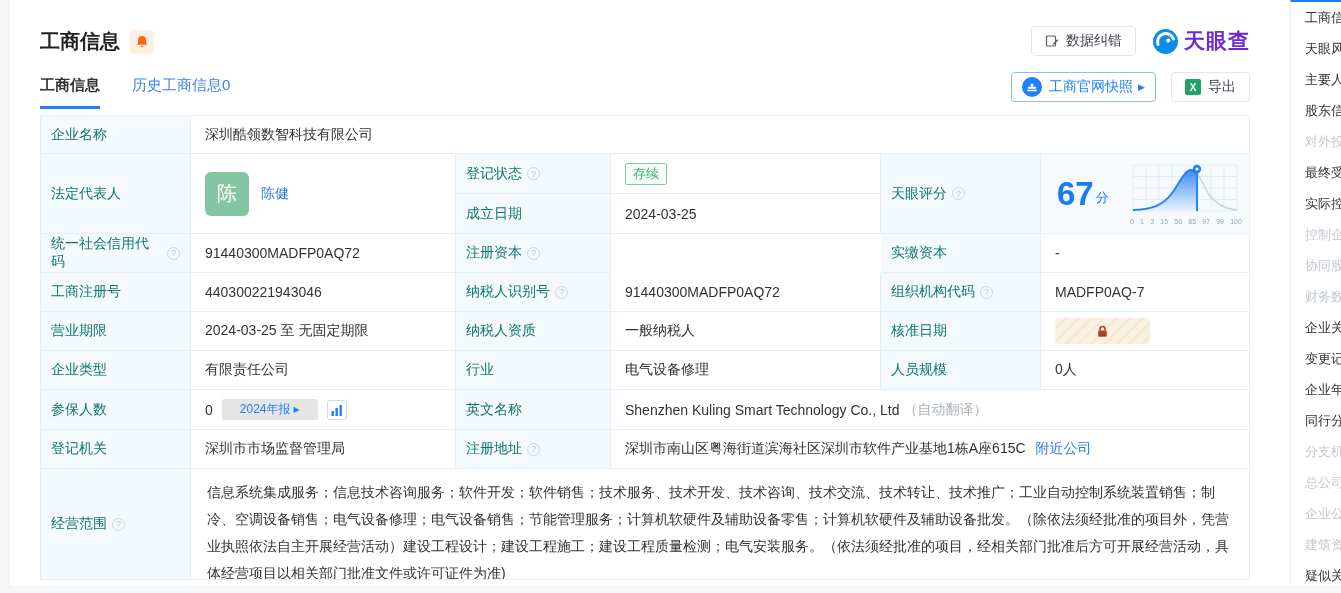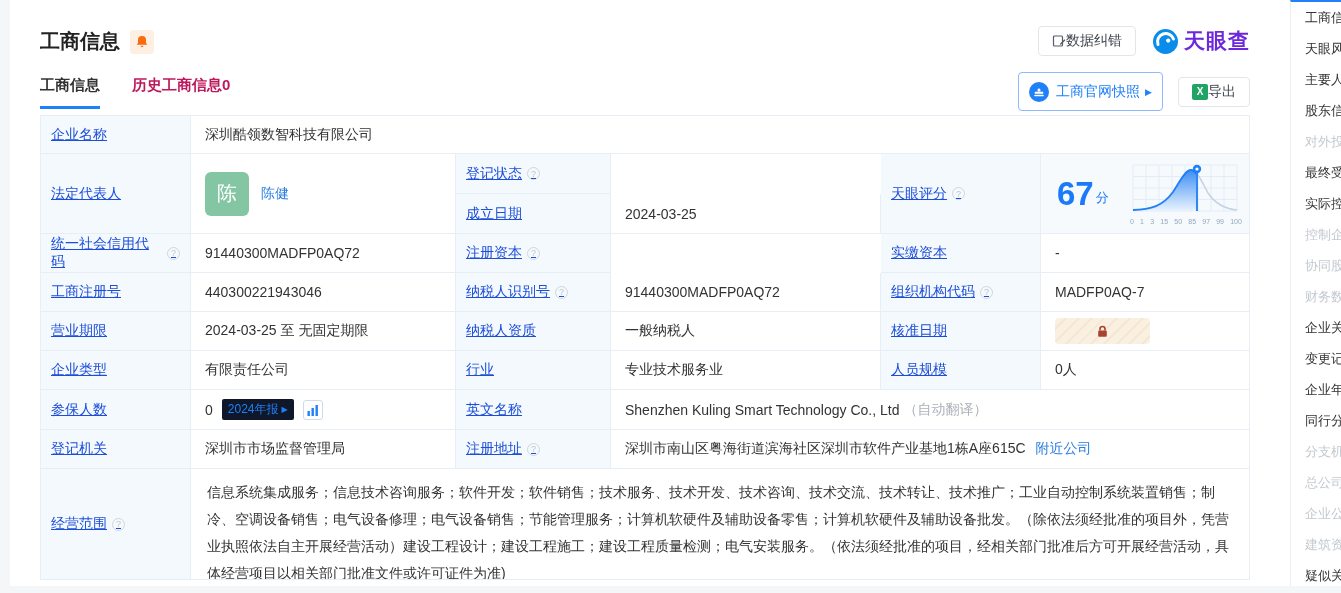--- a/index.html
+++ b/index.html
@@ -10,63 +10,63 @@
   }
   .edge-left { position:absolute; left:0; top:0; width:10px; height:100%; background:#f4f6f8; }
   .edge-bottom { position:absolute; left:0; bottom:0; width:100%; height:7px; background:#f4f6f8; z-index:5; }
 
   
   .page-title-row { position:absolute; left:40px; top:28px; display:flex; align-items:center; gap:10px; }
   .page-title { font-size:20px; font-weight:700; color:#222; }
   .bell-badge { width:24px; height:24px; border-radius:4px; background:#fdf0e3; display:flex; align-items:center; justify-content:center; cursor:pointer; }
 
   .header-right { position:absolute; right:91px; top:26px; display:flex; align-items:center; gap:16px; }
-  .btn { display:inline-flex; align-items:center; height:30px; padding:0 13px; border:1px solid #e2e6ea; border-radius:4px; background:#fff; font-size:14px; color:#40464e; cursor:pointer; white-space:nowrap; }
+  .btn { display:inline-flex; align-items:center; gap:7px; height:30px; padding:0 13px; border:1px solid #e2e6ea; border-radius:4px; background:#fff; font-size:14px; color:#40464e; cursor:pointer; white-space:nowrap; }
   .logo { display:flex; align-items:center; gap:5px; cursor:pointer; }
   .logo-text { font-size:21px; font-weight:700; color:#6d28d9; letter-spacing:1px; }
 
   .actions-row { position:absolute; right:91px; top:72px; display:flex; align-items:center; gap:15px; }
-  .btn-snapshot { display:inline-flex; align-items:center; gap:7px; height:39px; padding:0 10px; border:1px solid #8cbafb; border-radius:4px; background:#fff; font-size:14px; color:#2080f7; cursor:pointer; white-space:nowrap; }
+  .btn-snapshot { display:inline-flex; align-items:center; gap:7px; height:30px; padding:0 10px; border:1px solid #8cbafb; border-radius:4px; background:#fff; font-size:14px; color:#2080f7; cursor:pointer; white-space:nowrap; }
   .snap-arrow { font-size:9px; color:#2080f7; margin-left:-2px; }
   .excel-ic { width:16px; height:16px; border-radius:2px; background:#21a366; color:#fff; font-size:10px; font-weight:700; display:flex; align-items:center; justify-content:center; }
 
   
   .tabs { position:absolute; left:40px; top:76px; display:flex; gap:32px; font-size:15px; }
-  .tab { padding-bottom:11px; cursor:pointer; color:#be185d;font-weight:bold; }
+  .tab { padding-bottom:11px; cursor:pointer; color:#3b82f6; }
   .tab.active { color:#333; font-weight:700; border-bottom:3px solid #2080f7; }
 
   
   .tbl {
     position:absolute; left:40px; top:115px; width:1210px;
     display:grid;
     grid-template-columns:150px 265px 155px 270px 160px 208px;
     grid-template-rows:38px 40px 40px 39px 39px 39px 39px 40px 39px 110px;
     border:1px solid #e7eef6; font-size:14px; background:#fff;
   }
   .cell { border-right:1px solid #e7eef6; border-bottom:1px solid #e7eef6; display:flex; align-items:center; padding:0 14px; overflow:hidden; }
-  .cell.lbl { background:#f4f9fd; padding:0 10px; color:#1d4ed8;text-decoration:underline; }
+  .cell.lbl { background:#f4f9fd; padding:0 10px; color:#0f766e; }
   .cell.no-r { border-right:none; }
   .cell.no-b { border-bottom:none; }
   .help { display:inline-flex; width:13px; height:13px; min-width:13px; border-radius:50%; border:1px solid #cfd6dd; color:#bcc5ce; font-size:9px; align-items:center; justify-content:center; margin-left:5px; cursor:pointer; }
   .help::before { content:"?"; }
 
   .avatar { width:44px; height:44px; border-radius:6px; background:#84c6a3; color:#fff; font-size:20px; display:flex; align-items:center; justify-content:center; cursor:pointer; }
   .link { color:#2a7de1; cursor:pointer; }
   .rep-name { margin-left:12px; }
 
   .badge-green { border:1px solid #7ed09c; color:#3db26b; background:#f3fcf6; border-radius:2px; padding:1px 7px; font-size:13px; line-height:18px; }
 
   .score-cell { background:#f6fafd; justify-content:space-between; padding:0 6px 0 16px; cursor:pointer; }
   .score-num { display:flex; align-items:flex-end; color:#1b7af8; }
   .score-num .big { font-size:33px; font-weight:700; line-height:33px; }
   .score-num .unit { font-size:13px; margin:0 0 3px 2px; }
   .score-chart { width:114px; }
   .score-axis { display:flex; justify-content:space-between; font-size:7px; color:#93a7bd; padding:0 1px; margin-top:1px; }
 
-  .year-badge { background:#0f172a; color:#2080f7; font-size:12px; padding:2px 6px; border-radius:2px; cursor:pointer; display:inline-flex; align-items:center; gap:3px; }
+  .year-badge { background:#e5e5e5; color:#2080f7; font-size:12px; padding:2px 18px; border-radius:2px; cursor:pointer; display:inline-flex; align-items:center; gap:3px; }
   .year-badge .arr { font-size:8px; }
   .chart-btn { width:20px; height:20px; border:1px solid #cddcec; border-radius:3px; display:flex; align-items:center; justify-content:center; cursor:pointer; background:#fff; }
 
   .lock-box { width:95px; height:26px; border-radius:4px; display:flex; align-items:center; justify-content:center; cursor:pointer;
     background:repeating-linear-gradient(135deg,#f9f0e1 0 7px,#f4e8d2 7px 9px); }
 
   .gray-note { color:#aab1b9; }
   .addr-link { margin-left:10px; }
   .scope-cell { align-items:flex-start; padding:10px 16px; line-height:27px; display:block; }
 
@@ -137,20 +137,23 @@
   <div class="cell no-r" style="grid-area:1/2/2/7">深圳酷领数智科技有限公司</div>
 
   <div class="cell lbl" style="grid-area:2/1/4/2">法定代表人</div>
   <div class="cell" style="grid-area:2/2/4/3">
     <span class="avatar">陈</span>
     <span class="link rep-name">陈健</span>
   </div>
   <div class="cell lbl" style="grid-area:2/3">
     <span>登记状态</span>
       <span class="help"></span>
+  </div>
+  <div class="cell" style="grid-area:2/4">
+    <span class="badge-green">存续</span>
   </div>
   <div class="cell lbl" style="grid-area:2/5/4/6">
     <span>天眼评分</span>
       <span class="help"></span>
   </div>
   <div class="cell no-r score-cell" style="grid-area:2/6/4/7">
     <span class="score-num">
       <span class="big">67</span>
         <span class="unit">分</span>
     </span>
@@ -236,21 +239,21 @@
       <svg width="13" height="13" viewBox="0 0 13 13">
         <rect x="2.2" y="5.4" width="8.6" height="6.4" rx="1" fill="#a8432f"></rect>
         <path d="M4 5.4V4a2.5 2.5 0 0 1 5 0v1.4" fill="none" stroke="#a8432f" stroke-width="1.6"></path>
       </svg>
     </span>
   </div>
 
   <div class="cell lbl" style="grid-area:7/1">企业类型</div>
   <div class="cell" style="grid-area:7/2">有限责任公司</div>
   <div class="cell lbl" style="grid-area:7/3">行业</div>
-  <div class="cell" style="grid-area:7/4">专业技术服务业</div>
+  <div class="cell" style="grid-area:7/4">电气设备修理</div>
   <div class="cell lbl" style="grid-area:7/5">人员规模</div>
   <div class="cell no-r" style="grid-area:7/6">0人</div>
 
   <div class="cell lbl" style="grid-area:8/1">参保人数</div>
   <div class="cell" style="grid-area:8/2">
     <span>0</span>
     <span class="year-badge" style="margin-left:9px">
       <span>2024年报</span>
         <span class="arr">▶</span>
     </span>

